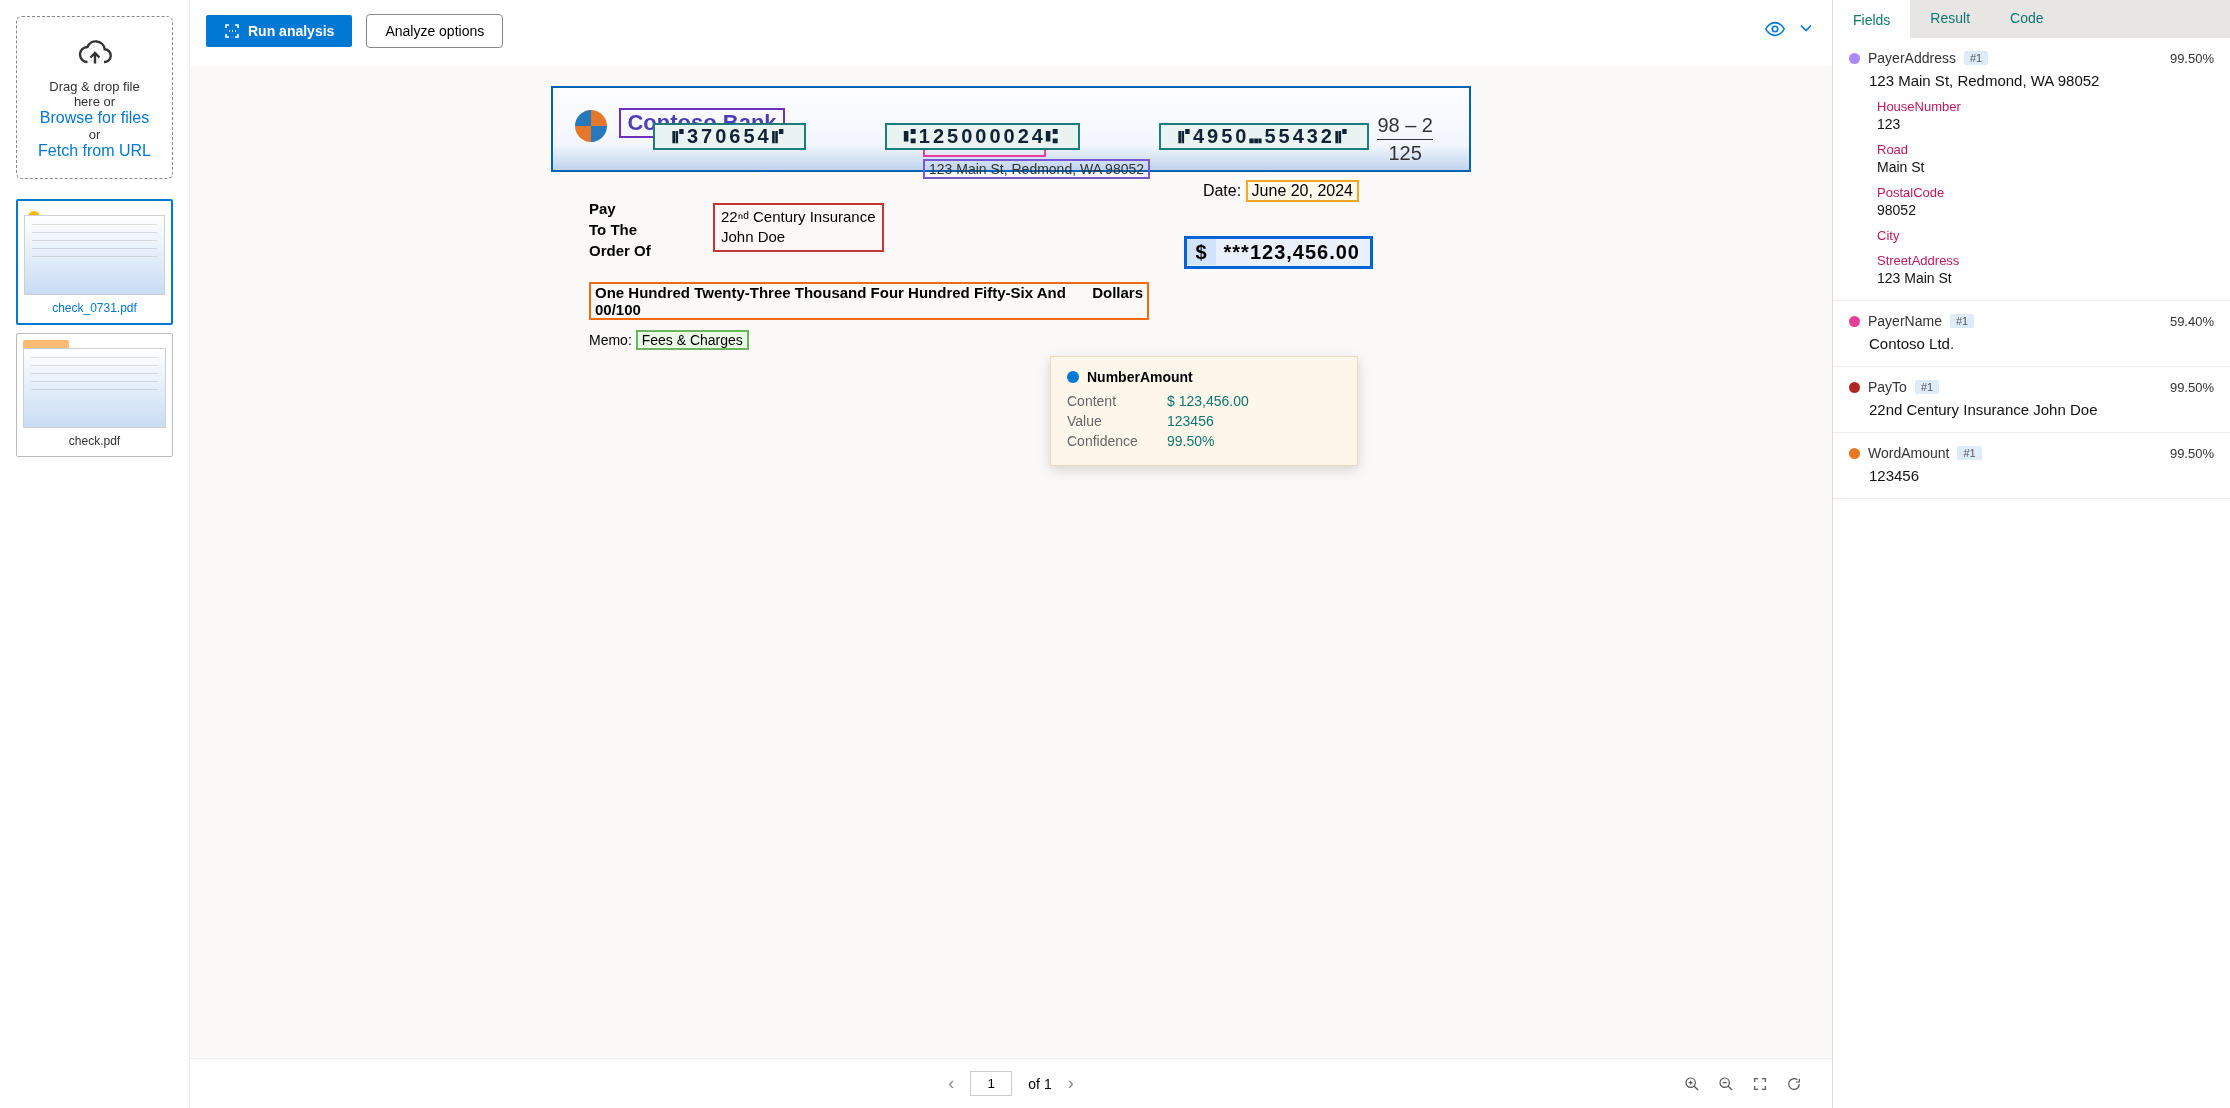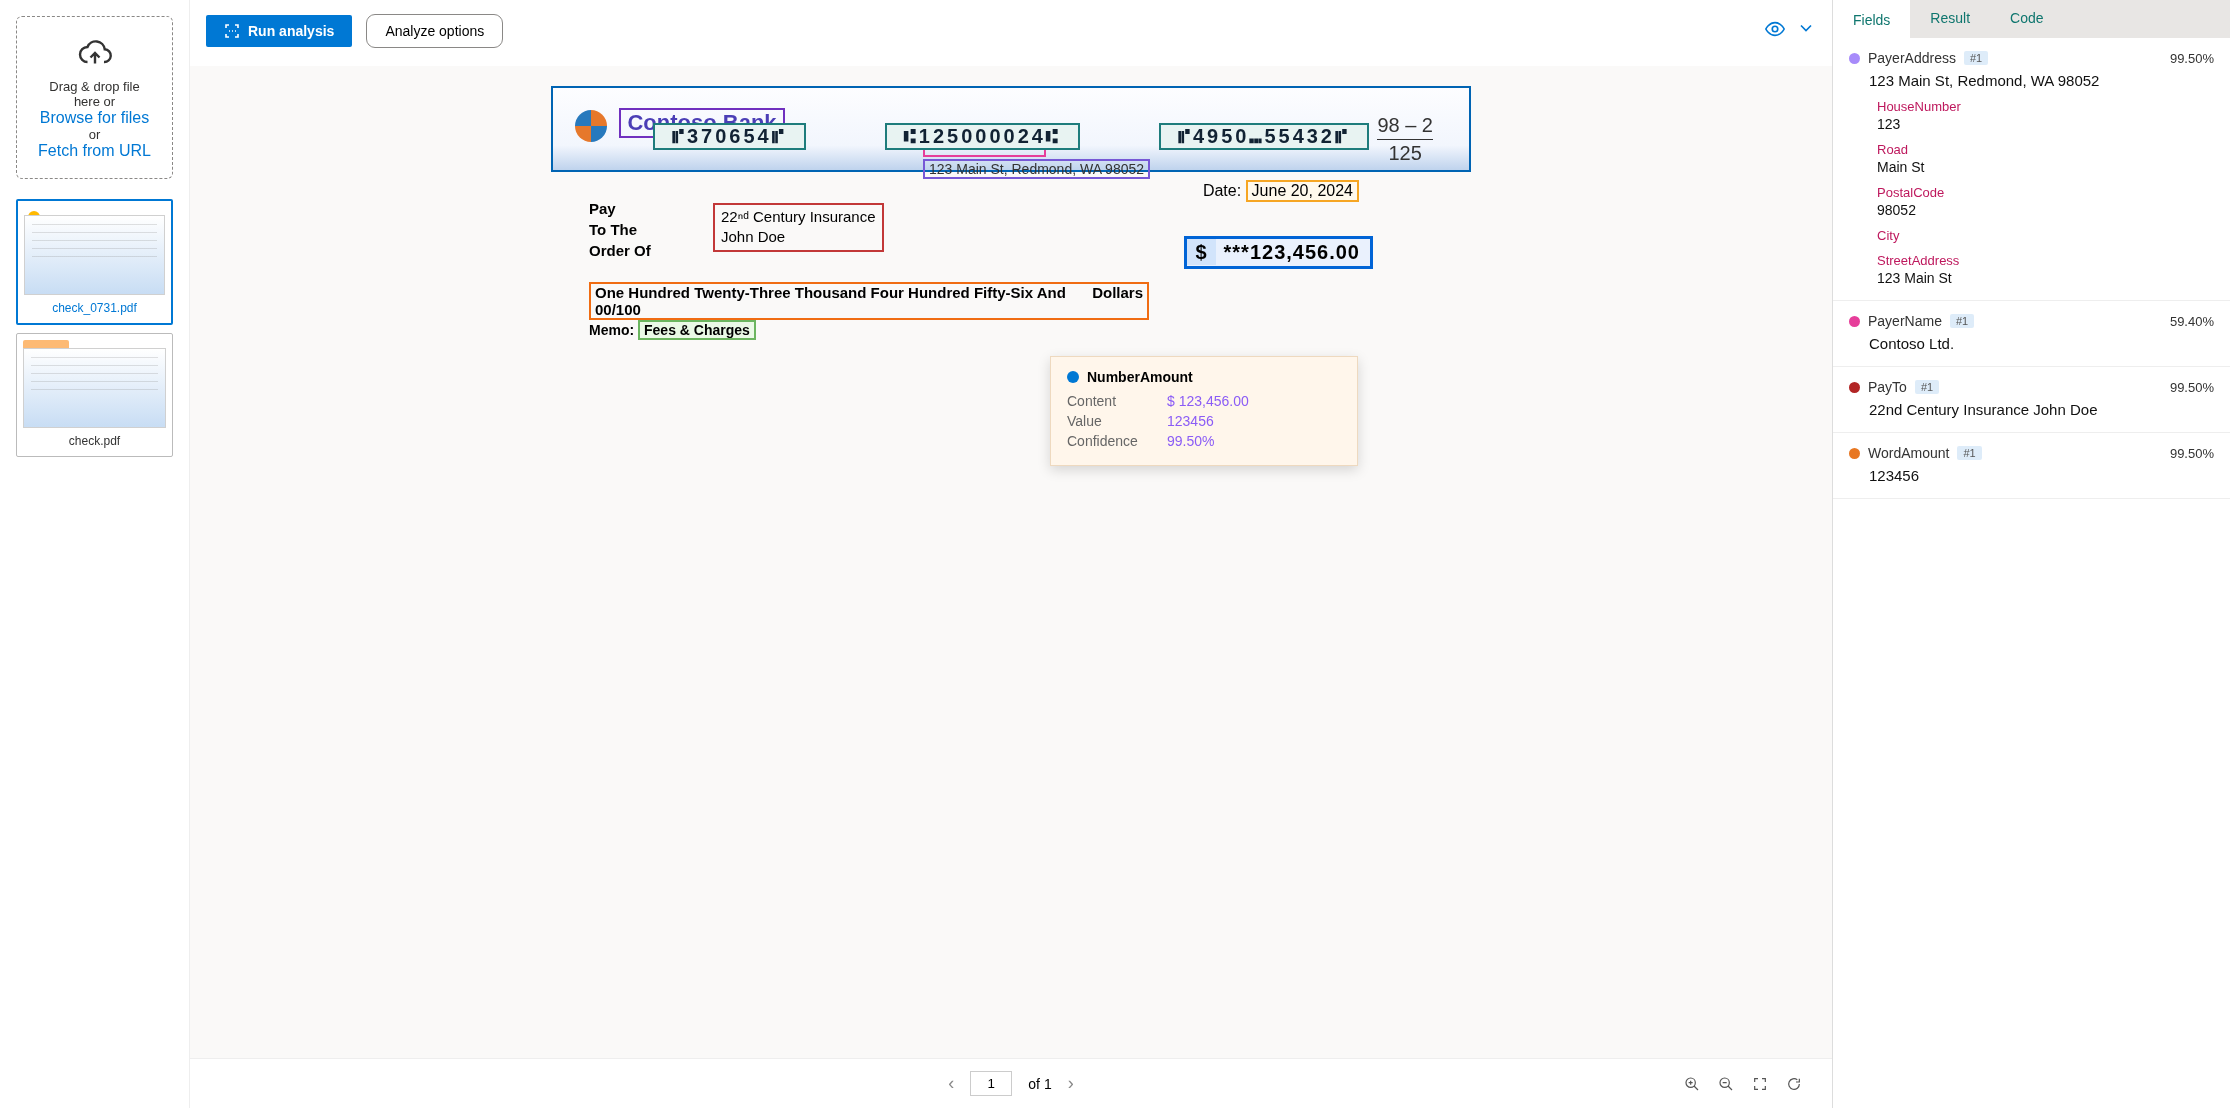--- a/index.html
+++ b/index.html
@@ -18,21 +18,21 @@
 .thumb-sample { background: #fdba74; padding: 12px 6px; font-size: 10px; position: absolute; top: 6px; left: 6px; border-radius: 2px; }
 .thumb-img { width: 100%; height: 80px; background: linear-gradient(#fff 0%, #c8ddf4 100%); margin-top: 8px; border: 1px solid #d0d0d0; position: relative; }
 .thumb-img::after { content: ""; position: absolute; top: 10%; left: 5%; right: 5%; height: 50%; background: repeating-linear-gradient(#888 0 1px, transparent 1px 8px); opacity: .25; }
 .thumb-label { text-align: center; font-size: 12px; padding: 6px 0 2px; color: #0078d4; }
 .thumb.inactive .thumb-label { color: #333; }
 
 
 .main { flex: 1; display: flex; flex-direction: column; background: #fff; }
 .toolbar { display: flex; align-items: center; padding: 14px 16px 18px; gap: 14px; }
 .btn-primary { background: #0078d4; color: #fff; border: none; padding: 8px 18px; font-size: 14px; font-weight: 600; border-radius: 2px; cursor: pointer; display: flex; align-items: center; gap: 8px; }
-.btn-secondary { background: #fff; border: 1px solid #8a8886; padding: 8px 18px; font-size: 14px; border-radius: 9px; cursor: pointer; }
+.btn-secondary { background: #fff; border: 1px solid #8a8886; padding: 8px 18px; font-size: 14px; border-radius: 4px; cursor: pointer; }
 .toolbar-right { margin-left: auto; display: flex; gap: 10px; color: #0078d4; }
 .eye, .chev { cursor: pointer; }
 
 .canvas-wrap { flex: 1; background: #faf9f8; display: flex; align-items: flex-start; justify-content: center; padding: 20px; overflow: auto; position: relative; }
 .check { width: 920px; background: linear-gradient(#fdfdff 0%, #f2f6fd 70%, #bfd3ed 100%); border: 2px solid #0064b3; padding: 20px 22px 28px; position: relative; }
 .bankname { font-size: 22px; font-weight: bold; color: #4b3eb6; border: 2px solid #7030bf; padding: 0 6px; display: inline-block; }
 .logo { display: inline-block; width: 32px; height: 32px; vertical-align: middle; margin-right: 8px; background: conic-gradient(#e6782b 0 25%, #2779bd 25% 50%, #e6782b 50% 75%, #2779bd 75%); border-radius: 50%; }
 .payer-block { position: absolute; top: 44px; left: 370px; }
 .payer-name { font-size: 18px; font-weight: bold; color: #222; border: 2px solid #e63e9a; padding: 0 4px; display: inline-block; }
 .payer-addr { font-size: 14px; color: #333; border: 2px solid #7758d6; padding: 0 4px; display: inline-block; margin-top: 2px; }
@@ -40,21 +40,21 @@
 .checkno b { font-weight: 700; }
 .routing-frac { position: absolute; top: 26px; right: 36px; font-size: 20px; text-align: center; color: #333; }
 .routing-frac hr { border: none; border-top: 1px solid #333; margin: 2px 0; }
 .dateline { position: absolute; top: 92px; right: 110px; font-size: 16px; }
 .date-val { border: 2px solid #f6a623; padding: 0 4px; display: inline-block; background: #fff9ec; }
 .payto-label { position: absolute; top: 110px; left: 36px; font-size: 15px; font-weight: 600; line-height: 1.4; }
 .payto-val { position: absolute; top: 115px; left: 160px; border: 2px solid #c23838; padding: 2px 6px; font-size: 15px; line-height: 1.35; }
 .amount-box { position: absolute; top: 148px; right: 96px; border: 3px solid #0064d6; background: #eaf1fd; font-size: 20px; font-weight: 700; padding: 2px 10px 2px 0; letter-spacing: 1px; }
 .amount-box .dollar { background: #d2e4fb; padding: 2px 8px; margin-right: 8px; }
 .written { position: absolute; top: 194px; left: 36px; right: 320px; font-size: 15px; border: 2px solid #f06c12; border-bottom: 2px solid #f06c12; padding: 0 4px; font-weight: 600; display: flex; justify-content: space-between; }
-.memo { position: absolute; top: 234px; left: 36px; font-size: 14px; font-weight: bold; }
+.memo { position: absolute; top: 244px; left: 36px; font-size: 14px; }
 .memo-val { border: 2px solid #6bb55f; background: #eaf9e6; padding: 0 4px; }
 .sig { position: absolute; top: 196px; right: 60px; width: 210px; text-align: center; }
 .sig-script { font-family: "Brush Script MT", cursive; font-size: 40px; color: #333; border-bottom: 1px solid #333; background: #f8f9d8; padding: 0 8px; }
 .sig-label { font-size: 11px; color: #4a5f2f; font-weight: 600; }
 .micr { position: absolute; bottom: 20px; left: 100px; right: 100px; display: flex; justify-content: space-between; font-family: "OCR A", monospace; font-size: 20px; font-weight: 700; letter-spacing: 3px; color: #123; }
 .micr span { border: 2px solid #1e7c7c; padding: 0 17px; background: #e8f3f2; }
 
 .pager { display: flex; align-items: center; justify-content: center; gap: 16px; padding: 12px 0; border-top: 1px solid #eee; font-size: 14px; position: relative; }
 .pager input { width: 42px; text-align: center; padding: 4px; border: 1px solid #ccc; }
 .pager .tools { position: absolute; right: 30px; display: flex; gap: 18px; color: #555; font-size: 16px; }
@@ -76,21 +76,21 @@
 .subfield { padding-left: 28px; margin-top: 10px; }
 .sub-label { color: #be185d; font-size: 13px; }
 .sub-val { font-size: 14px; color: #111; margin-top: 2px; }
 
 
 .tooltip { position: absolute; background: #fff6eb; border: 1px solid #eed9bf; box-shadow: 0 4px 12px rgba(0,0,0,.15); padding: 12px 16px; top: 356px; left: calc(190px + 860px); width: 308px; z-index: 50; font-size: 14px; }
 .tooltip .tip-head { display: flex; align-items: center; gap: 8px; font-weight: 600; margin-bottom: 8px; }
 .tooltip .tip-dot { width: 12px; height: 12px; background: #0078d4; border-radius: 50%; }
 .tooltip .row { display: flex; margin: 4px 0; }
 .tooltip .k { color: #666; width: 100px; }
-.tooltip .v { color: #8b5cf6; }
+.tooltip .v { color: #0f766e; }
 
 svg.ico { width: 16px; height: 16px; vertical-align: middle; }
 </style>
 </head>
 <body>
 
 <div class="app">
 
   <aside class="left-panel">
     <div class="dropzone">

